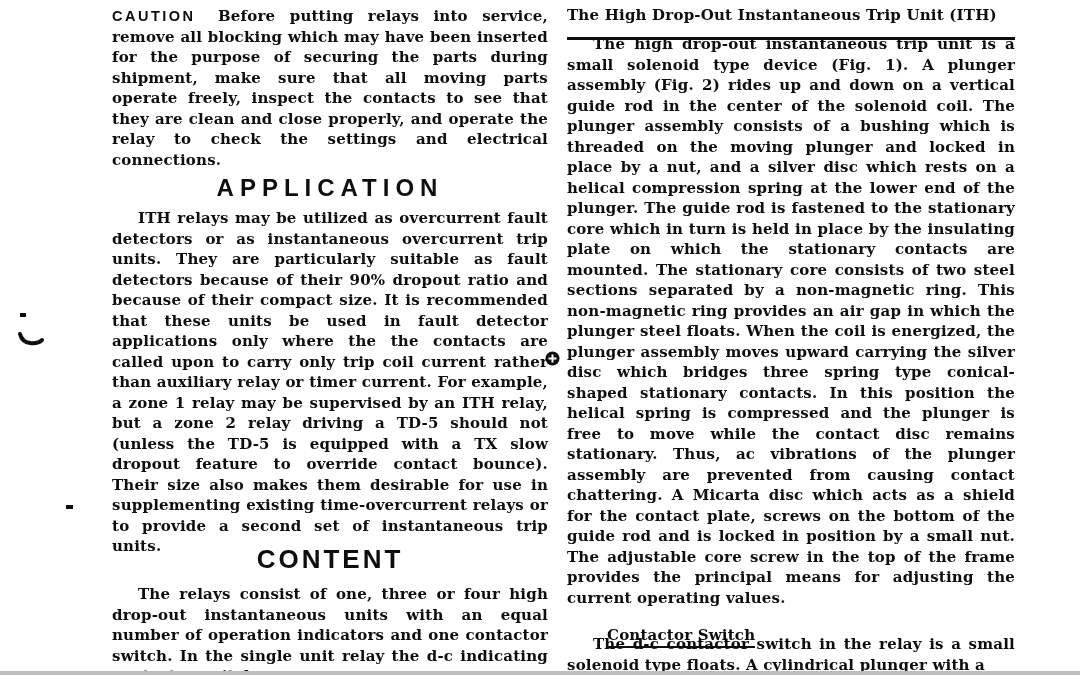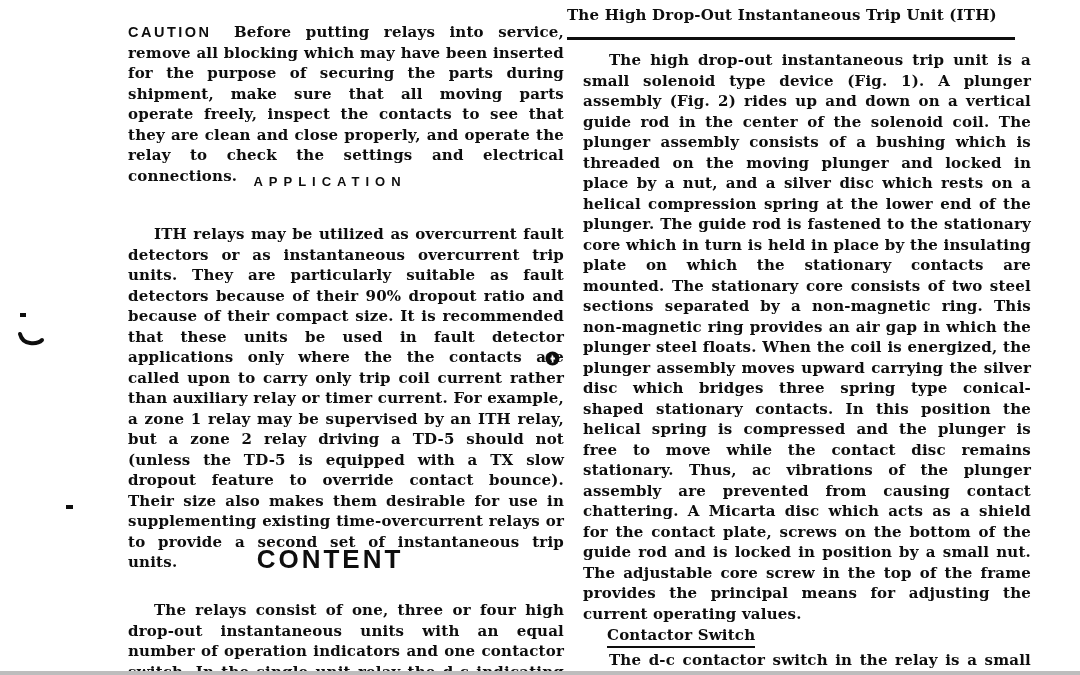--- a/index.html
+++ b/index.html
@@ -25,39 +25,39 @@
 
   .body-para {
     position: absolute;
     left: 0;
     width: 100%;
     font-size: 15px;
     line-height: 20.5px;
     font-weight: bold;
     text-align: justify;
     letter-spacing: 0.2px;
-    margin: 16px;
+    margin: 0;
   }
   .indent { text-indent: 26px; }
 
   .lead-word {
     font-family: "Liberation Sans", sans-serif;
     letter-spacing: 2.5px;
     font-size: 14.5px;
     padding-right: 8px;
   }
 
   .section-heading {
     position: absolute;
     left: 0;
     width: 100%;
     text-align: center;
     font-family: "Liberation Sans", sans-serif;
     font-weight: bold;
-    font-size: 13px;
+    font-size: 24px;
     letter-spacing: 6px;
     margin: 0;
   }
   .section-heading.content-style {
     font-size: 26px;
     letter-spacing: 3px;
   }
 
   .run-in-heading {
     position: absolute;

